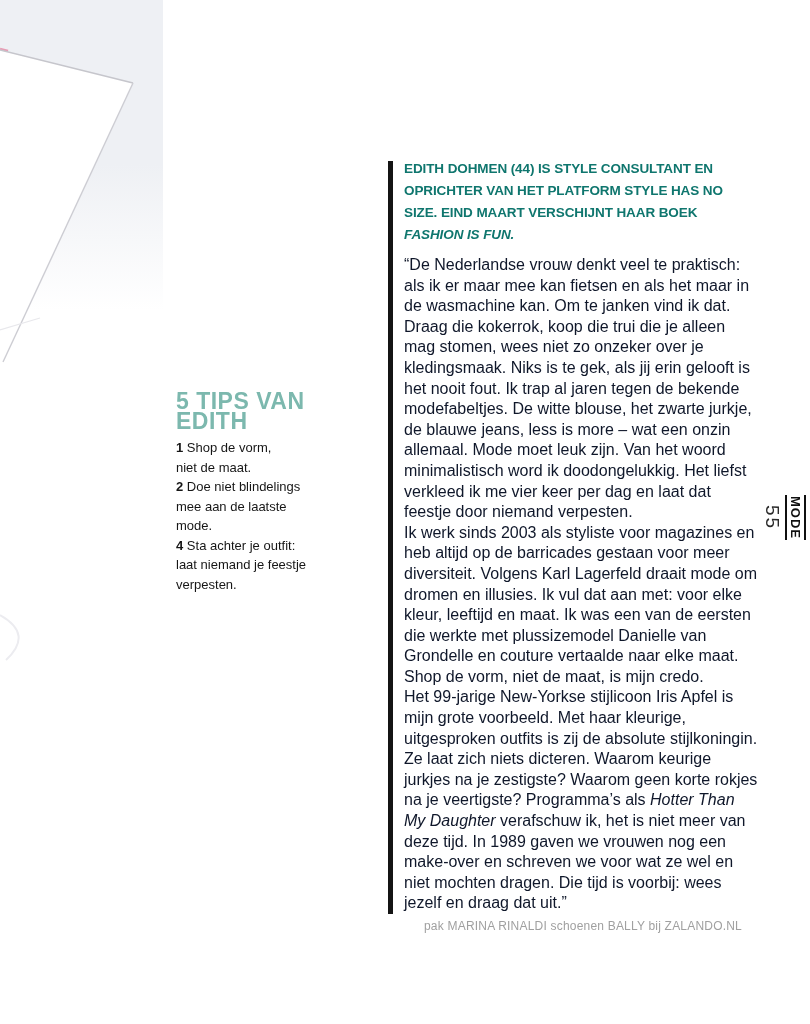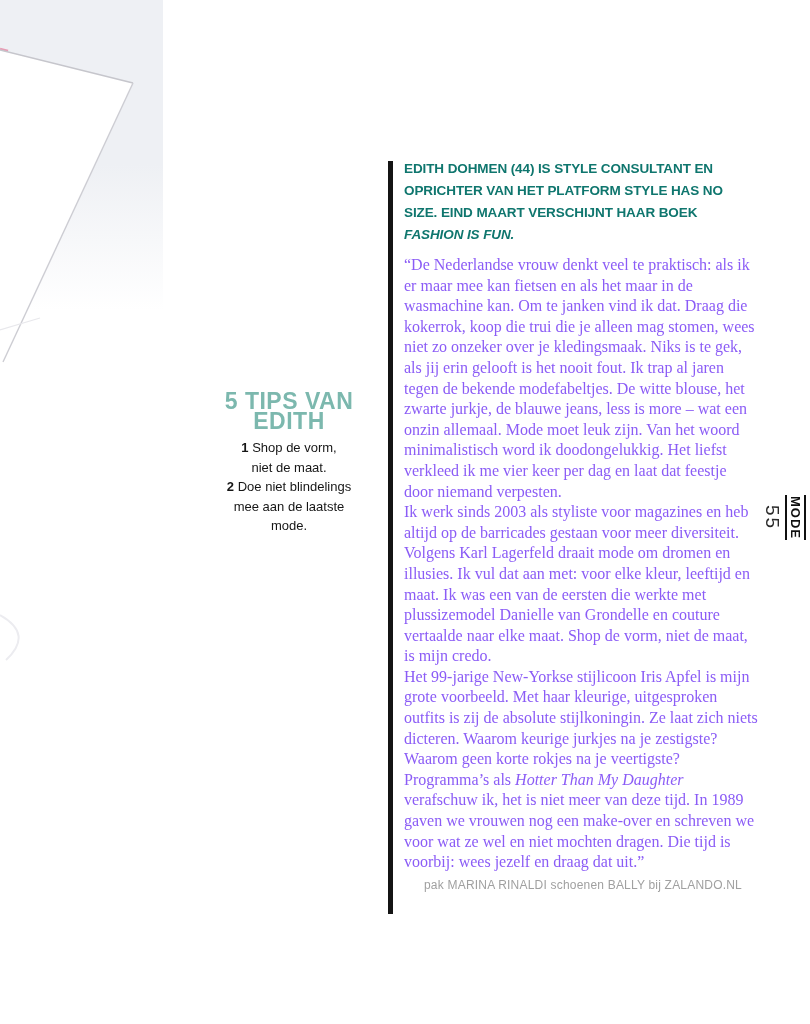--- a/index.html
+++ b/index.html
@@ -5,39 +5,39 @@
   html,body { margin:0; padding:0; background:#ffffff; }
   .page {
     position:relative; width:810px; height:1024px; background:#ffffff;
     font-family:"Liberation Sans", sans-serif; overflow:hidden;
   }
 
   
   .photo { position:absolute; left:0; top:0; }
 
   
-  .tips { position:absolute; left:176px; top:391px; width:226px; text-align:center; color:#161616; }
+  .tips { position:absolute; left:176px; top:391px; width:226px; color:#161616; }
   .tips-heading {
     margin:0 0 7px 0; font-size:23px; line-height:20px; font-weight:700;
     letter-spacing:0.5px; white-space:pre-line;
   }
   .tip { margin:0; font-size:13px; line-height:19.5px; white-space:pre-line; }
   .tip b { font-weight:700; }
 
   
   .rule { position:absolute; left:388px; top:161px; width:5px; height:753px; background:#141414; }
   .article { position:absolute; left:404px; top:158px; width:354px; }
   .intro {
     margin:0 0 9px 0; font-weight:700; font-size:13.5px; line-height:22px;
     letter-spacing:-0.1px; color:#0f766e;
   }
   .intro i { font-style:italic; }
   .body-p {
-    margin:0; font-family:Liberation Serif, serif; font-size:16px;
-    line-height:20.6px; color:#8b5cf6;
+    margin:0; font-family:Liberation Sans, sans-serif; font-size:16px;
+    line-height:20.6px; color:#0f172a;
   }
   .credits { margin:5px 0 0 0; font-size:12px; color:#a0a0a0; letter-spacing:0.2px;padding-left:20px; }
 
   
   .folio {
     position:absolute; right:0px; top:491px; width:52px; height:52px;
     display:flex; align-items:center; justify-content:center;
   }
   .folio-rot { transform:rotate(90deg); display:flex; flex-direction:column; align-items:center; gap:3px; }
   .folio-sec {
@@ -70,20 +70,23 @@
   </svg>
 
   <aside class="tips">
     <h2 class="tips-heading" style="color: rgb(124, 184, 174);">5 TIPS VAN
 EDITH</h2>
     <p class="tip"><b>1</b> <span>Shop de vorm,
 niet de maat.</span></p>
     <p class="tip"><b>2</b> <span>Doe niet blindelings
 mee aan de laatste
 mode.</span></p>
+    <p class="tip"><b>4</b> <span>Sta achter je outfit:
+laat niemand je feestje
+verpesten.</span></p>
   </aside>
 
   <div class="rule"></div>
 
   <article class="article">
     <p class="intro"><span>EDITH DOHMEN (44) IS STYLE CONSULTANT EN OPRICHTER VAN HET PLATFORM STYLE HAS NO SIZE. EIND MAART VERSCHIJNT HAAR BOEK </span><i>FASHION IS FUN.</i></p>
     <p class="body-p">“De Nederlandse vrouw denkt veel te praktisch: als ik er maar mee kan fietsen en als het maar in de wasmachine kan. Om te janken vind ik dat. Draag die kokerrok, koop die trui die je alleen mag stomen, wees niet zo onzeker over je kledingsmaak. Niks is te gek, als jij erin gelooft is het nooit fout. Ik trap al jaren tegen de bekende modefabeltjes. De witte blouse, het zwarte jurkje, de blauwe jeans, less is more – wat een onzin allemaal. Mode moet leuk zijn. Van het woord minimalistisch word ik doodongelukkig. Het liefst verkleed ik me vier keer per dag en laat dat feestje door niemand verpesten.</p>
     <p class="body-p">Ik werk sinds 2003 als styliste voor magazines en heb altijd op de barricades gestaan voor meer diversiteit. Volgens Karl Lagerfeld draait mode om dromen en illusies. Ik vul dat aan met: voor elke kleur, leeftijd en maat. Ik was een van de eersten die werkte met plussizemodel Danielle van Grondelle en couture vertaalde naar elke maat. Shop de vorm, niet de maat, is mijn credo.</p>
     <p class="body-p"><span>Het 99-jarige New-Yorkse stijlicoon Iris Apfel is mijn grote voorbeeld. Met haar kleurige, uitgesproken outfits is zij de absolute stijlkoningin. Ze laat zich niets dicteren. Waarom keurige jurkjes na je zestigste? Waarom geen korte rokjes na je veertigste? Programma’s als </span><i>Hotter Than My Daughter</i><span> verafschuw ik, het is niet meer van deze tijd. In 1989 gaven we vrouwen nog een make-over en schreven we voor wat ze wel en niet mochten dragen. Die tijd is voorbij: wees jezelf en draag dat uit.”</span></p>
     <p class="credits">pak MARINA RINALDI schoenen BALLY bij ZALANDO.NL</p>

